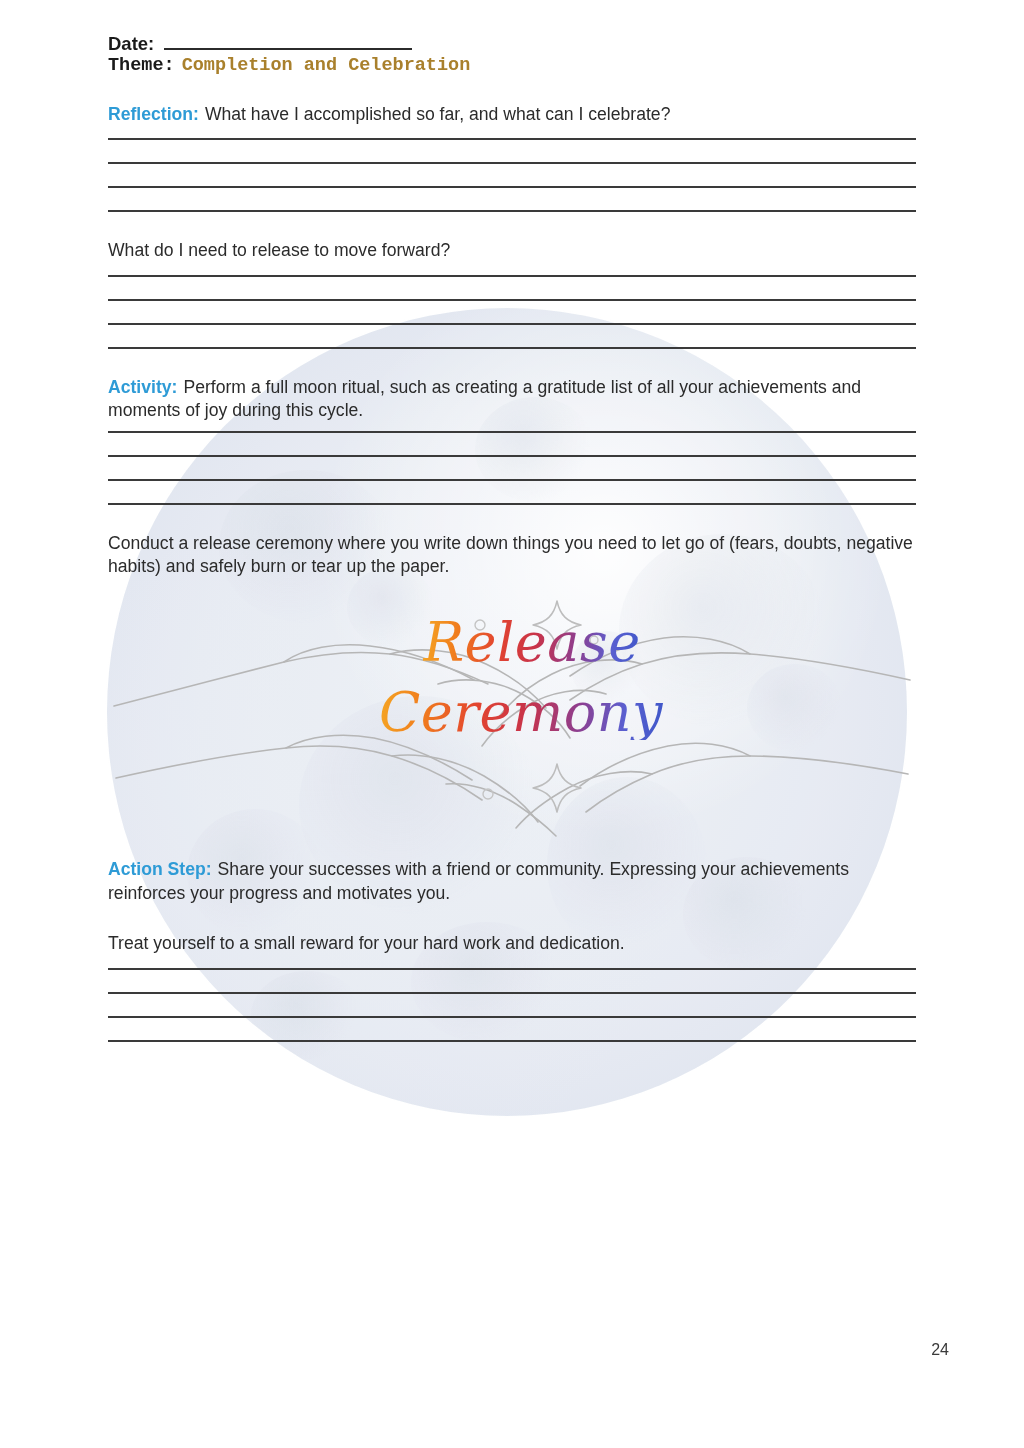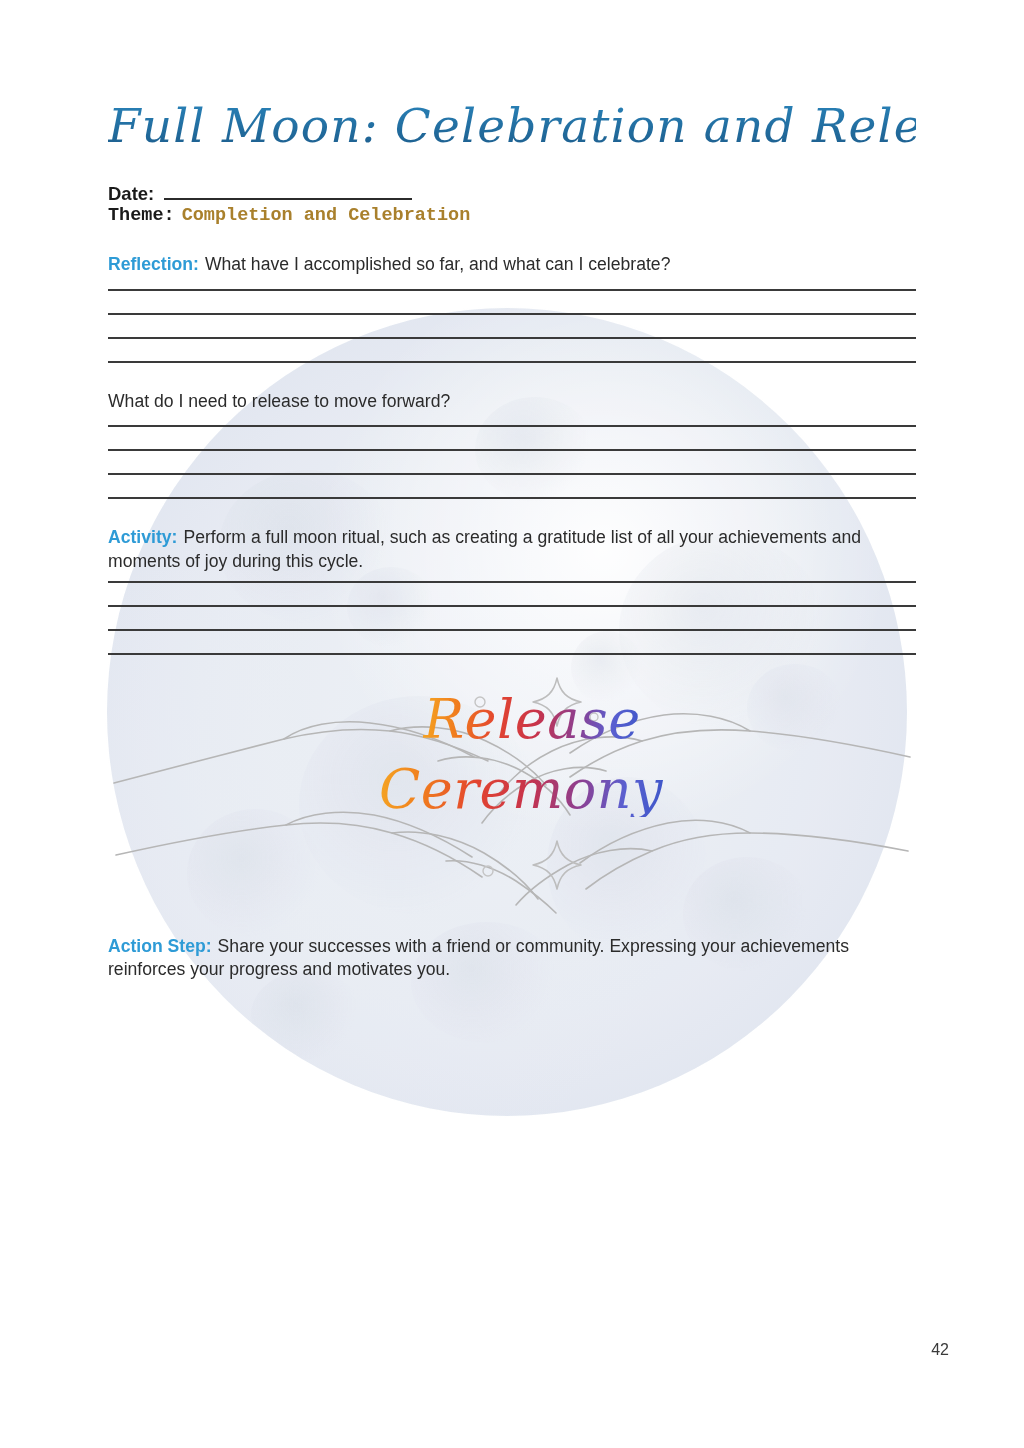--- a/index.html
+++ b/index.html
@@ -210,21 +210,20 @@
         <span style="left:58%;top:40%;width:9%;height:9%"></span>
         <span style="left:80%;top:44%;width:12%;height:11%"></span>
         <span style="left:18%;top:82%;width:14%;height:11%"></span>
       </div>
       <div class="moon-fade"></div>
     </div>
   </div>
 
   <div class="content">
 
-    <h1 class="title">Full Moon: Celebration and Release</h1>
 
     <div class="meta-row">
       <div class="date-group">
         <span class="date-label">Date:</span>
         <span class="date-blank"></span>
       </div>
       <div class="theme-group">
         <span class="theme-label">Theme:</span>
         <span class="theme-value">Completion and Celebration</span>
       </div>
@@ -260,20 +259,25 @@
         <span class="tag">Activity:</span><span>Perform a full moon ritual, such as creating a gratitude list of all your achievements and moments of joy during this cycle.</span>
       </div>
       <div class="lines lines-tight">
         <div class="rule"></div>
         <div class="rule"></div>
         <div class="rule"></div>
         <div class="rule"></div>
       </div>
     </div>
 
+    <div class="block">
+      <div class="prompt">
+        <span>Conduct a release ceremony where you write down things you need to let go of (fears, doubts, negative habits) and safely burn or tear up the paper.</span>
+      </div>
+    </div>
 
     <div class="ceremony">
       <svg width="808" height="250" viewBox="0 0 808 250" aria-hidden="true">
         <g fill="none" stroke="#b6b6b6" stroke-width="1.6" stroke-linecap="round" stroke-linejoin="round">
 
           <path d="M6 118 C60 104 120 88 176 74 C210 66 246 62 282 66 C318 70 350 82 380 96"></path>
           <path d="M176 74 C196 60 228 54 262 58 C300 62 336 76 366 92"></path>
           <path d="M282 66 C312 58 348 62 378 76 C404 88 424 104 438 120"></path>
           <path d="M330 96 C356 88 388 92 414 106 C436 118 452 134 462 150"></path>
 
@@ -307,17 +311,28 @@
         <div><span class="cer-line cer-ceremony">Ceremony</span></div>
       </div>
     </div>
 
     <div class="block block-tight">
       <div class="prompt">
         <span class="tag">Action Step:</span><span>Share your successes with a friend or community. Expressing your achievements reinforces your progress and motivates you.</span>
       </div>
     </div>
 
+    <div class="block">
+      <div class="prompt">
+        <span>Treat yourself to a small reward for your hard work and dedication.</span>
+      </div>
+      <div class="lines">
+        <div class="rule"></div>
+        <div class="rule"></div>
+        <div class="rule"></div>
+        <div class="rule"></div>
+      </div>
+    </div>
 
   </div>
 
-  <div class="page-number">42</div>
+  <div class="page-number">24</div>
 </div>
 
 </body></html>

